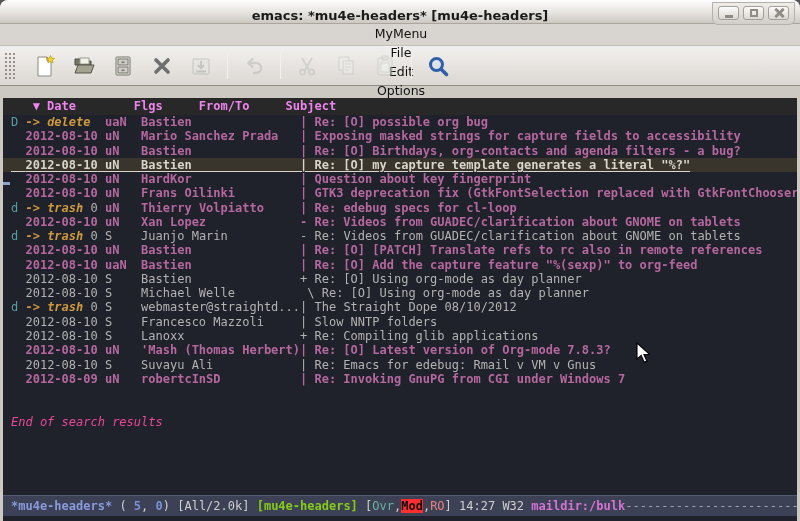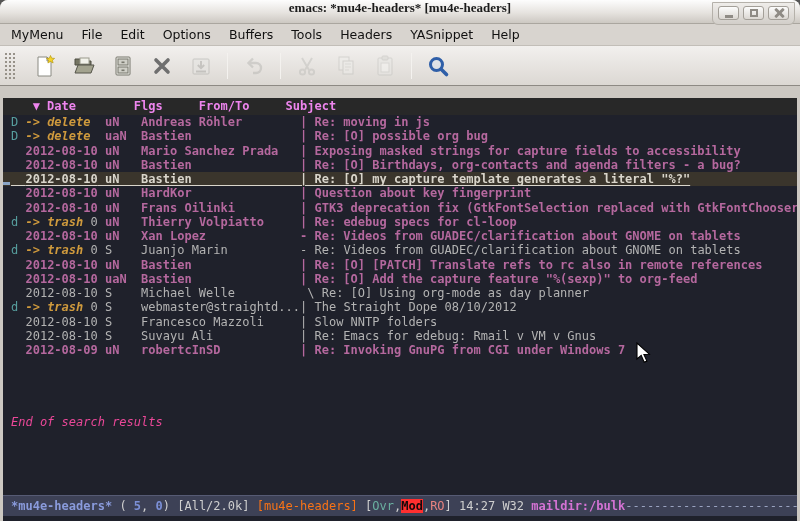--- a/index.html
+++ b/index.html
@@ -7,21 +7,21 @@
   .frame{
     position:relative; width:800px; height:521px;
     background:#ccc8c2; border-radius:8px 8px 0 0; overflow:hidden;
     font-family:"DejaVu Sans", sans-serif;
   }
   
   .titlebar{
     position:relative; height:24px;
     background:linear-gradient(#fdfdfd,#e6e3df 55%,#ccc8c2);
     border-bottom:1px solid #aaa69f;
-    display:flex; align-items:flex-start; justify-content:center;font-family:Liberation Serif, serif;
+    display:flex; align-items:flex-end; justify-content:center;
   }
   .title-text{ font-size:13px; font-weight:bold; color:#1b1b1b; }
   .winbtns{
     position:absolute; right:5px; top:2px; display:flex; gap:4px;
     background:linear-gradient(#efedea,#d2cec9); border:1px solid #b5b1aa;
     border-radius:0 0 6px 6px; padding:3px 5px 4px 5px;
   }
   .wbtn{
     width:21px; height:14px; border:1px solid #a39f98; border-radius:3px;
     background:linear-gradient(#fcfcfc,#dbd7d2);
@@ -31,21 +31,21 @@
   .g-max{ width:8px; height:8px; border:2px solid #8f8b85; }
   .g-close{ position:relative; width:10px; height:10px; }
   .g-close:before,.g-close:after{
     content:""; position:absolute; left:4px; top:-1px; width:3px; height:12px;
     background:#8f8b85; border-radius:1px;
   }
   .g-close:before{ transform:rotate(45deg);} .g-close:after{ transform:rotate(-45deg);}
   
   .menubar{
     height:22px; background:#d8d4cf; border-bottom:1px solid #c2beb8;
-    display:flex; align-items:center; padding-left:2px; font-size:12.5px; color:#111;
+    display:flex; align-items:center; padding-left:2px; font-size:12.5px; color:#111;flex-direction:column;
   }
   .menu-item{ padding:2px 9px; cursor:default; }
   
   .toolbar{
     height:40px; background:linear-gradient(#f2f0ee,#dcd8d3);
     border-bottom:1px solid #8e8a84;
     display:flex; align-items:center; gap:13px; padding-left:4px;
   }
   .grip{
     width:11px; height:28px; margin-right:4px;
@@ -82,21 +82,21 @@
   }
   .filler{ flex:1; }
   
   .modeline{
     height:21px; line-height:21px; background:#3d4156; border-top:1px solid #565b74;
     white-space:pre; padding-left:8px; overflow:hidden; color:#cfcfcf;
   }
   .ml-buffer { color:#8a9bdc; font-weight:bold; }
   .ml-plain  { color:#cfcfcf; }
   .ml-num    { color:#7b8fd6; font-weight:bold; }
-  .ml-mode   { color:#f97316; font-weight:normal; }
+  .ml-mode   { color:#84cc16; font-weight:bold; }
   .ml-ovr    { color:#6ab0a0; }
   .ml-mod    { color:#14080a; background:#ff2f2f; font-weight:bold; }
   .ml-ro     { color:#e8837f; }
   .ml-maildir{ color:#d473d4; font-weight:bold; }
   .ml-dashes { color:#9aa3c0; }
   .echo{ height:12px; background:#1f212b; }
   .mouse-cursor{ position:absolute; left:636px; top:342px; z-index:9; }
 </style>
 </head>
 <body>
@@ -202,35 +202,37 @@
         <circle cx="10.5" cy="10.5" r="6" fill="rgba(205,220,240,.35)" stroke="#2f5fa8" stroke-width="3"></circle>
         <line x1="15.2" y1="15.2" x2="20.5" y2="20.5" stroke="#2f5fa8" stroke-width="3.6" stroke-linecap="round"></line>
       </svg>
     </div>
   </div>
 
   <div class="content">
     <div class="header-line">   ▼ Date        Flgs     From/To     Subject</div>
     <div class="list">
       <div class="fringe-dash"></div>
-    <div class="row unread"><span class="mark">D </span><span class="target">-&gt; delete </span><span> uN   </span><span>Andreas Röhler        </span><span>| Re: moving in js</span></div>
         <div class="row unread"><span class="mark">D </span><span class="target">-&gt; delete </span><span> uaN  </span><span>Bastien               </span><span>| Re: [O] possible org bug</span></div>
         <div class="row unread"><span class="mark">  </span><span>2012-08-10</span><span> uN   </span><span>Mario Sanchez Prada   </span><span>| Exposing masked strings for capture fields to accessibility</span></div>
         <div class="row unread"><span class="mark">  </span><span>2012-08-10</span><span> uN   </span><span>Bastien               </span><span>| Re: [O] Birthdays, org-contacts and agenda filters - a bug?</span></div>
         <div class="row unread current"><span class="mark">  </span><span>2012-08-10</span><span> uN   </span><span>Bastien               </span><span>| Re: [O] my capture template generates a literal "%?"</span></div>
         <div class="row unread"><span class="mark">  </span><span>2012-08-10</span><span> uN   </span><span>HardKor               </span><span>| Question about key fingerprint</span></div>
         <div class="row unread"><span class="mark">  </span><span>2012-08-10</span><span> uN   </span><span>Frans Oilinki         </span><span>| GTK3 deprecation fix (GtkFontSelection replaced with GtkFontChooser)</span></div>
         <div class="row unread"><span class="mark">d </span><span class="target">-&gt; trash </span><span class="suffix">0</span><span> uN   </span><span>Thierry Volpiatto     </span><span>| Re: edebug specs for cl-loop</span></div>
         <div class="row unread"><span class="mark">  </span><span>2012-08-10</span><span> uN   </span><span>Xan Lopez             </span><span>- Re: Videos from GUADEC/clarification about GNOME on tablets</span></div>
         <div class="row read"><span class="mark">d </span><span class="target">-&gt; trash </span><span class="suffix">0</span><span> S    </span><span>Juanjo Marin          </span><span>- Re: Videos from GUADEC/clarification about GNOME on tablets</span></div>
         <div class="row unread"><span class="mark">  </span><span>2012-08-10</span><span> uN   </span><span>Bastien               </span><span>| Re: [O] [PATCH] Translate refs to rc also in remote references</span></div>
         <div class="row unread"><span class="mark">  </span><span>2012-08-10</span><span> uaN  </span><span>Bastien               </span><span>| Re: [O] Add the capture feature "%(sexp)" to org-feed</span></div>
+        <div class="row read"><span class="mark">  </span><span>2012-08-10</span><span> S    </span><span>Bastien               </span><span>+ Re: [O] Using org-mode as day planner</span></div>
         <div class="row read"><span class="mark">  </span><span>2012-08-10</span><span> S    </span><span>Michael Welle         </span><span> \ Re: [O] Using org-mode as day planner</span></div>
         <div class="row read"><span class="mark">d </span><span class="target">-&gt; trash </span><span class="suffix">0</span><span> S    </span><span>webmaster@straightd...</span><span>| The Straight Dope 08/10/2012</span></div>
         <div class="row read"><span class="mark">  </span><span>2012-08-10</span><span> S    </span><span>Francesco Mazzoli     </span><span>| Slow NNTP folders</span></div>
+        <div class="row read"><span class="mark">  </span><span>2012-08-10</span><span> S    </span><span>Lanoxx                </span><span>+ Re: Compiling glib applications</span></div>
+        <div class="row unread"><span class="mark">  </span><span>2012-08-10</span><span> uN   </span><span>'Mash (Thomas Herbert)</span><span>| Re: [O] Latest version of Org-mode 7.8.3?</span></div>
         <div class="row read"><span class="mark">  </span><span>2012-08-10</span><span> S    </span><span>Suvayu Ali            </span><span>| Re: Emacs for edebug: Rmail v VM v Gnus</span></div>
         <div class="row unread"><span class="mark">  </span><span>2012-08-09</span><span> uN   </span><span>robertcInSD           </span><span>| Re: Invoking GnuPG from CGI under Windows 7</span></div>
       </div>
     <div class="footer-line">End of search results</div>
     <div class="filler"></div>
     <div class="modeline"><span class="ml-buffer">*mu4e-headers*</span><span class="ml-plain"> ( </span><span class="ml-num">5</span><span class="ml-plain">, </span><span class="ml-num">0</span><span class="ml-plain">) [All/2.0k] </span><span class="ml-mode">[mu4e-headers]</span><span class="ml-plain"> [</span><span class="ml-ovr">Ovr</span><span class="ml-plain">,</span><span class="ml-mod">Mod</span><span class="ml-plain">,</span><span class="ml-ro">RO</span><span class="ml-plain">] 14:27 W32 </span><span class="ml-maildir">maildir:/bulk</span><span class="ml-dashes">------------------------</span></div>
     <div class="echo"></div>
   </div>
 
   <svg class="mouse-cursor" width="16" height="22" viewBox="0 0 16 22">

